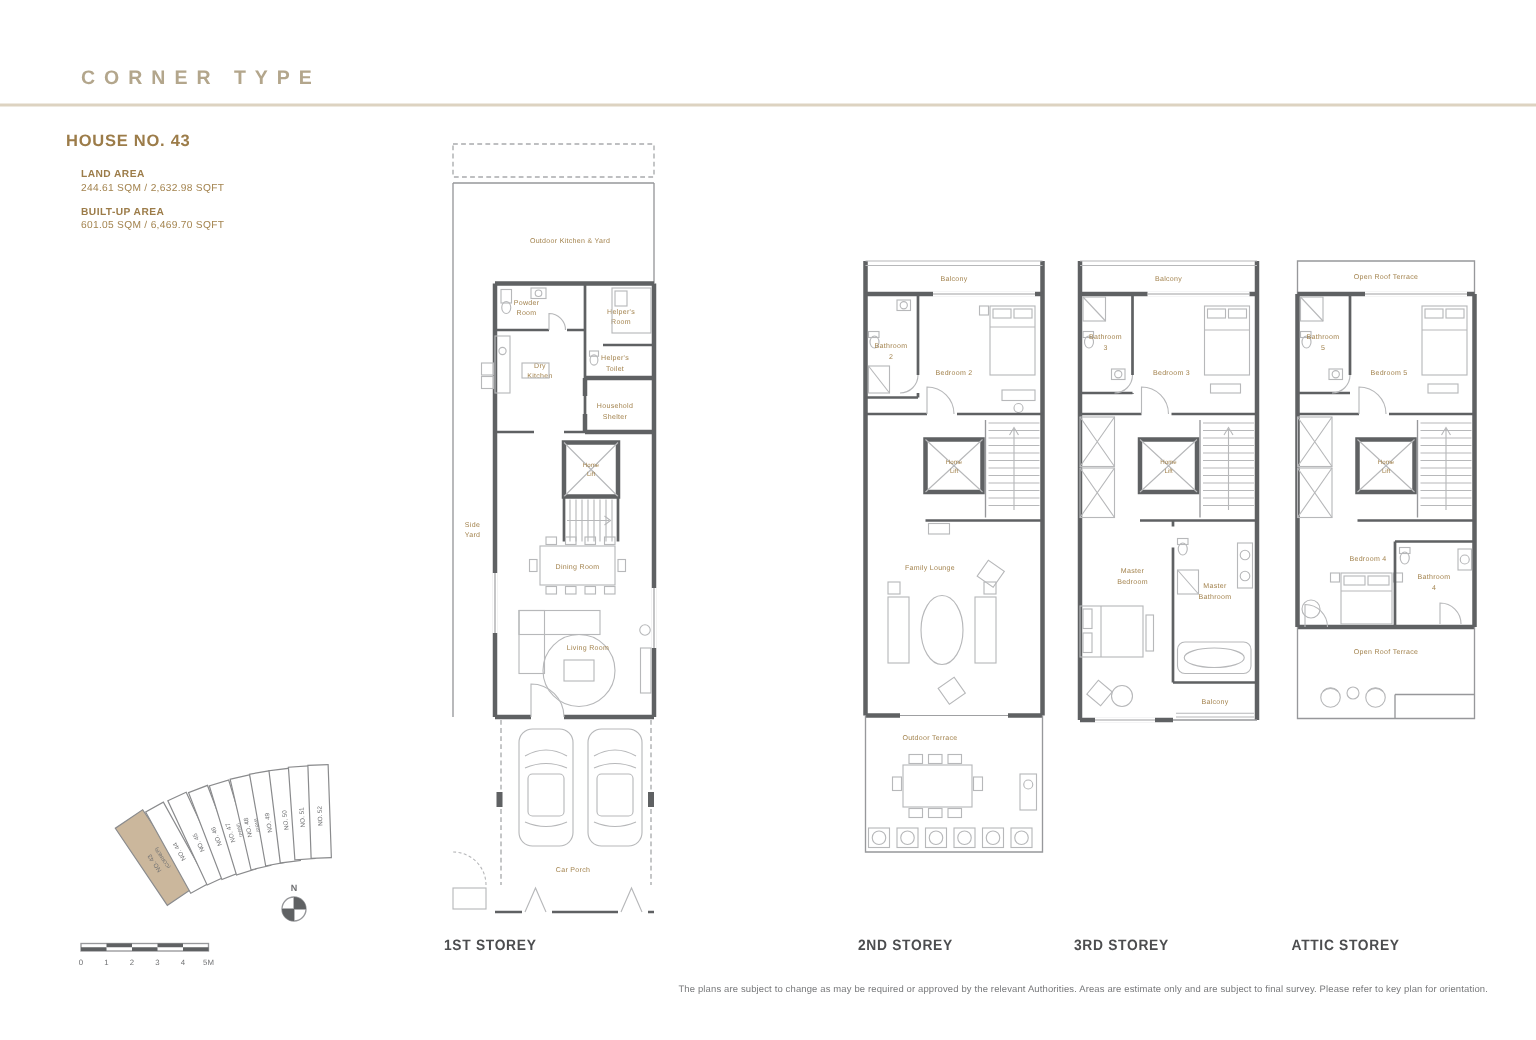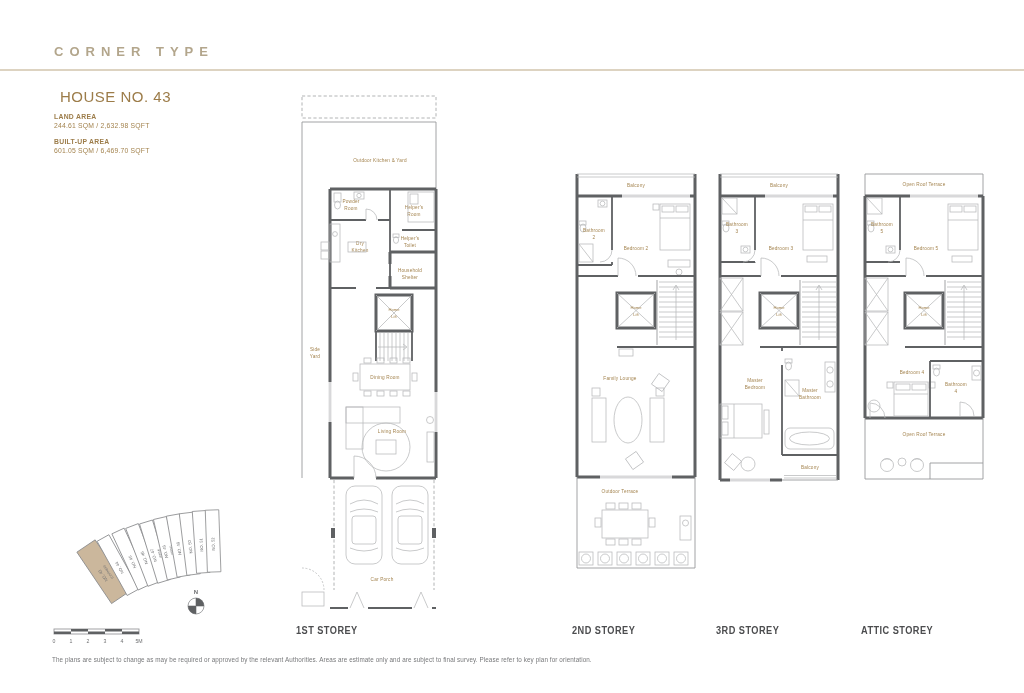--- a/index.html
+++ b/index.html
@@ -1,25 +1,25 @@
 <!DOCTYPE html>
 <html><head>
 <meta charset="utf-8">
 <style>
   html,body{margin:0;padding:0;background:#ffffff;}
   .page{position:relative;width:1024px;height:693px;background:#ffffff;overflow:hidden;
-        font-family:"Liberation Sans",sans-serif;}
+        font-family:"Liberation Sans",sans-serif;text-align:right;}
   .abs{position:absolute;}
 
   
   .title{left:54px;top:44px;font-size:13px;font-weight:bold;letter-spacing:6px;color:#b3a68c;}
   .rule{left:0;top:69px;width:1024px;height:2px;background:#ddd3c1;}
 
   
-  .house-name{left:60px;top:88px;font-size:15px;font-weight:normal;letter-spacing:.5px;color:#9c7c49;}
+  .house-name{left:44px;top:88px;font-size:11px;font-weight:bold;letter-spacing:.5px;color:#9c7c49;}
   .area-label{font-size:6.8px;font-weight:bold;color:#9c7c49;letter-spacing:.3px;}
   .area-value{font-size:6.8px;color:#a3834e;letter-spacing:.2px;}
   .la-l{left:54px;top:113px;} .la-v{left:54px;top:122px;}
   .bu-l{left:54px;top:138px;} .bu-v{left:54px;top:147px;}
 
   
   .plan-caption{position:absolute;font-size:10px;font-weight:bold;letter-spacing:.5px;color:#4c4d4f;
                 transform:scaleX(.92);transform-origin:left top;}
 
   .disclaimer{left:52px;top:656px;font-size:6.3px;color:#77787a;width:940px;letter-spacing:.1px;}

